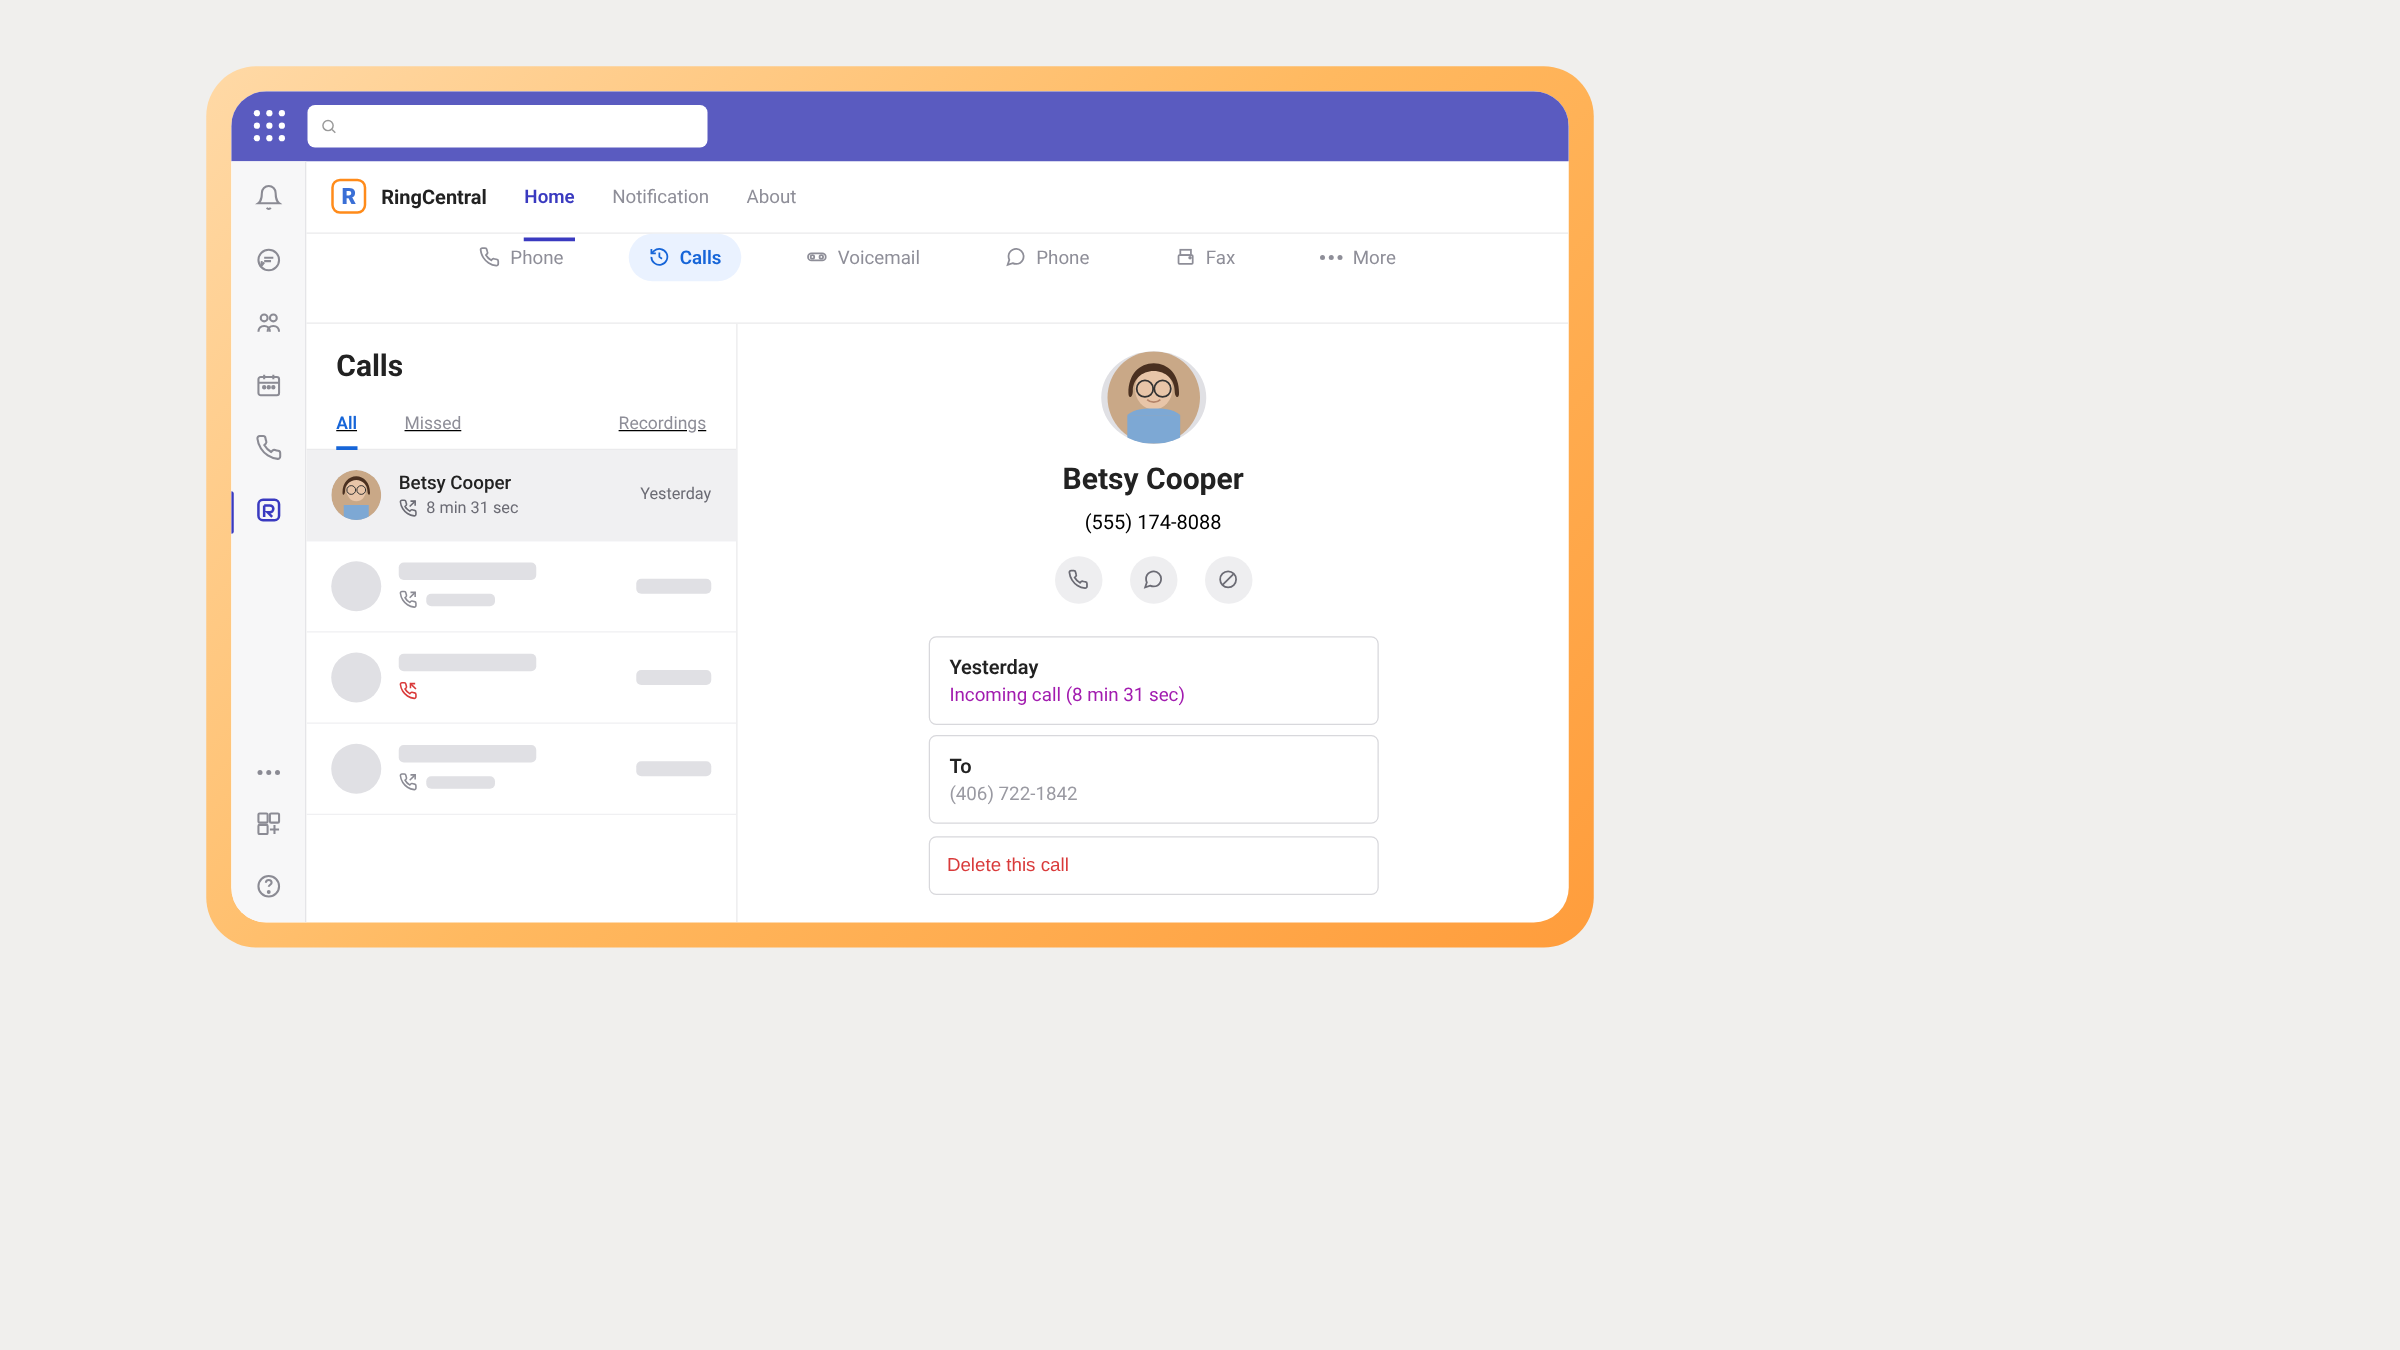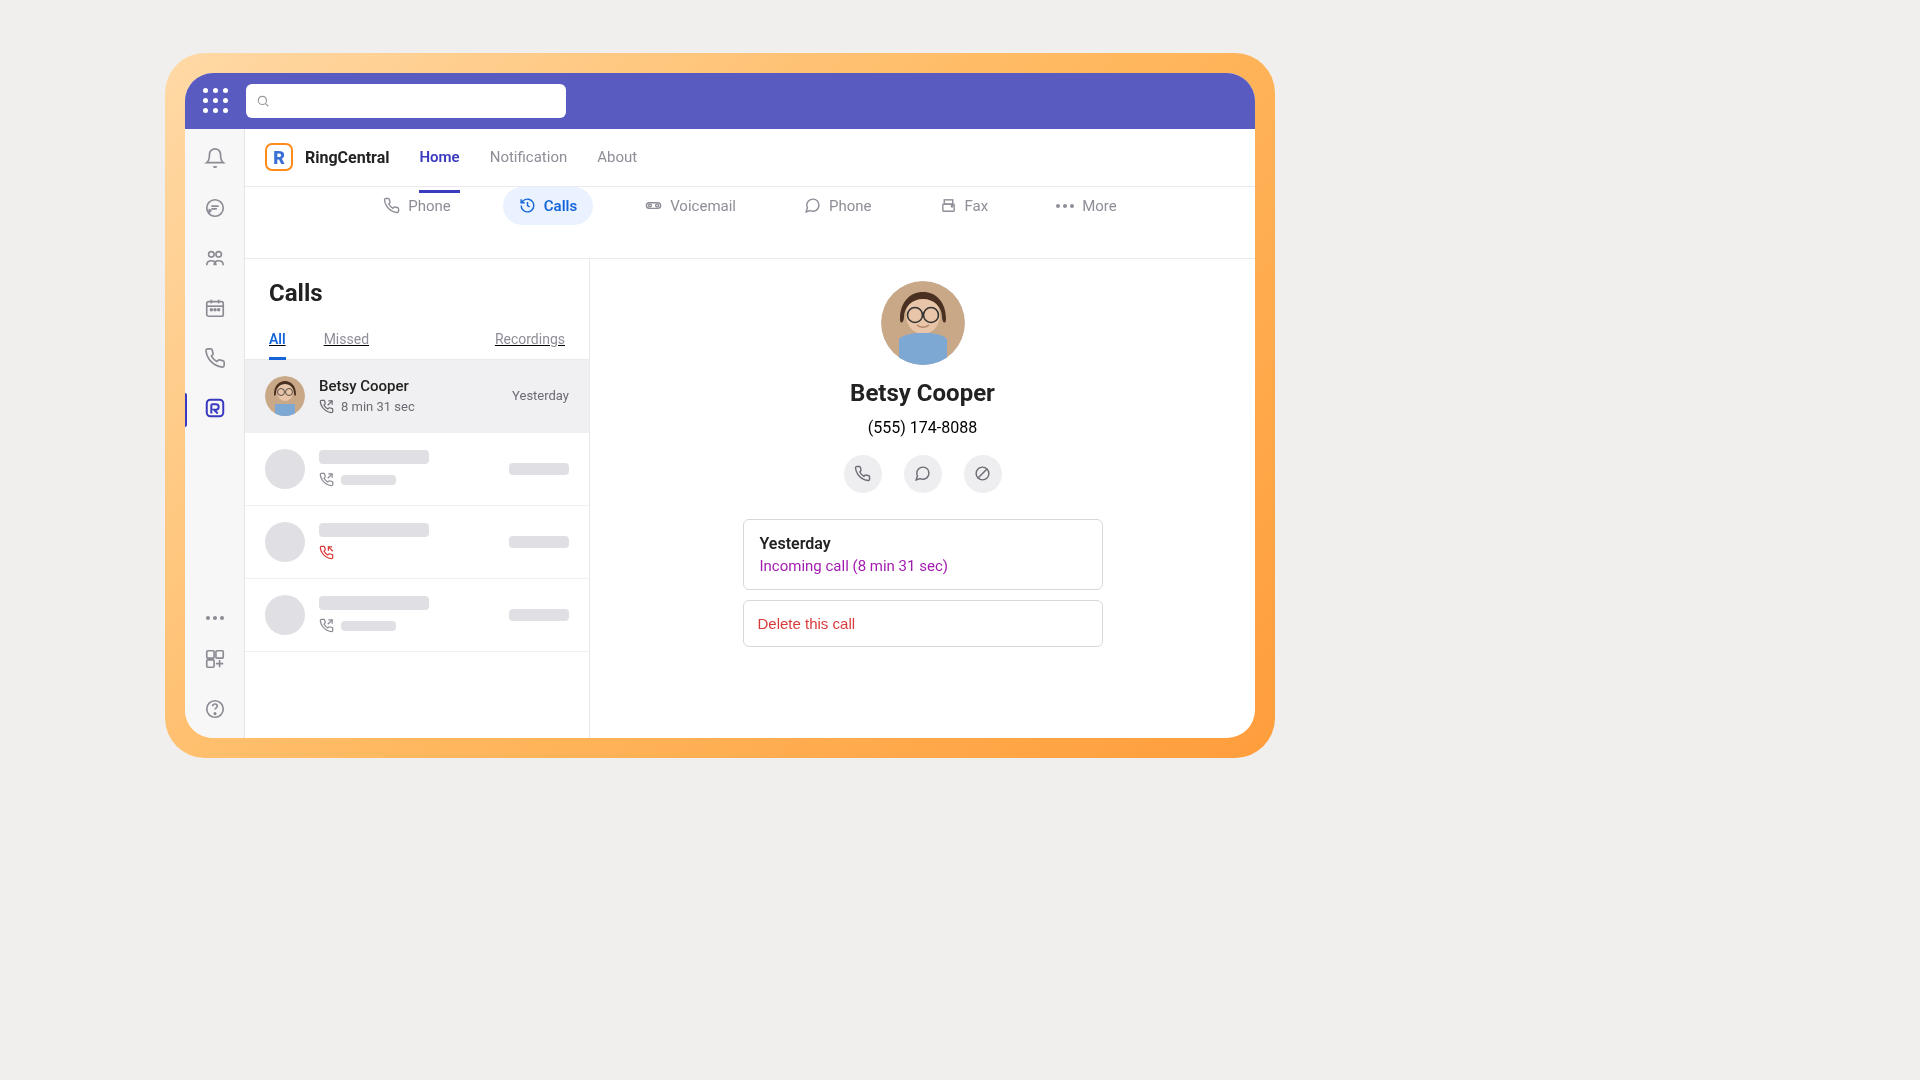--- a/index.html
+++ b/index.html
@@ -411,20 +411,24 @@
                     <circle cx="12" cy="12" r="9"></circle>
                     <line x1="6" y1="18" x2="18" y2="6"></line>
                   </svg>
               </div>
             </div>
 
             <div class="info-card">
               <div class="info-label">Yesterday</div>
               <div class="info-sub green">Incoming call (8 min 31 sec)</div>
             </div>
+            <div class="info-card" style="margin-top:8px">
+              <div class="info-label">To</div>
+              <div class="info-sub gray">(406) 722-1842</div>
+            </div>
             <button class="delete-btn">Delete this call</button>
           </div>
 
         </div>
       </div>
     </div>
   </div>
 </div>
 
 </body></html>

